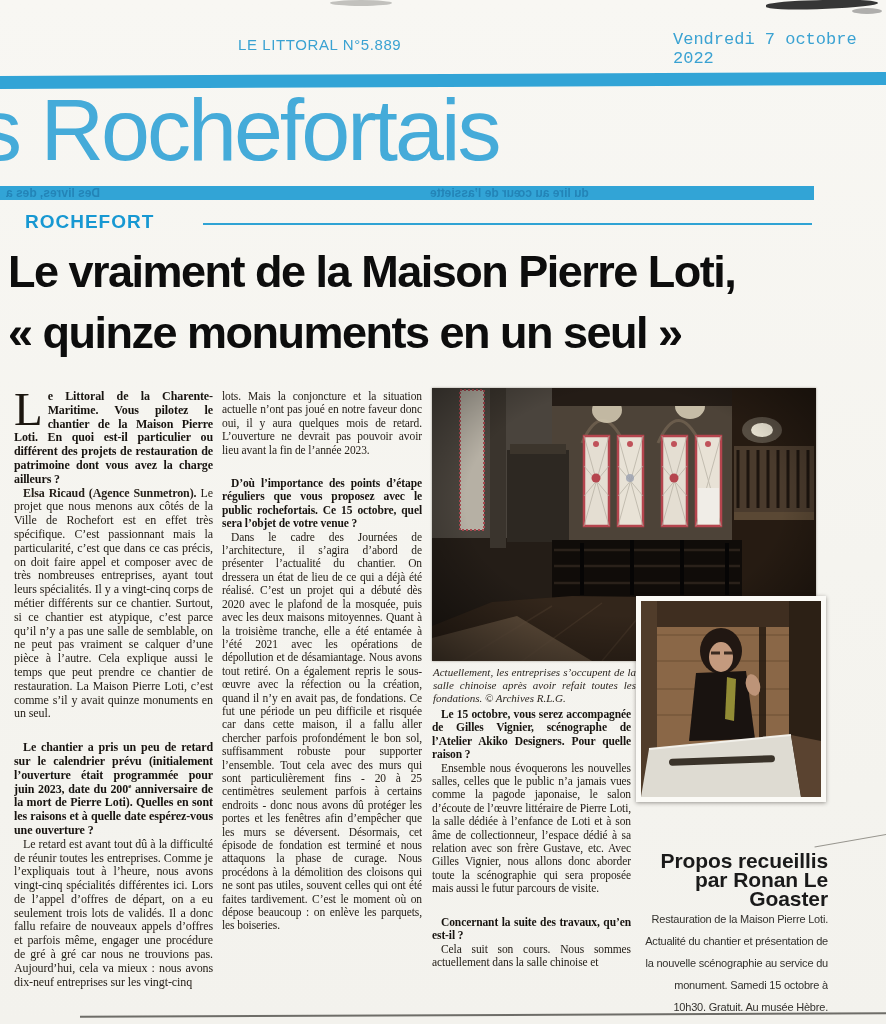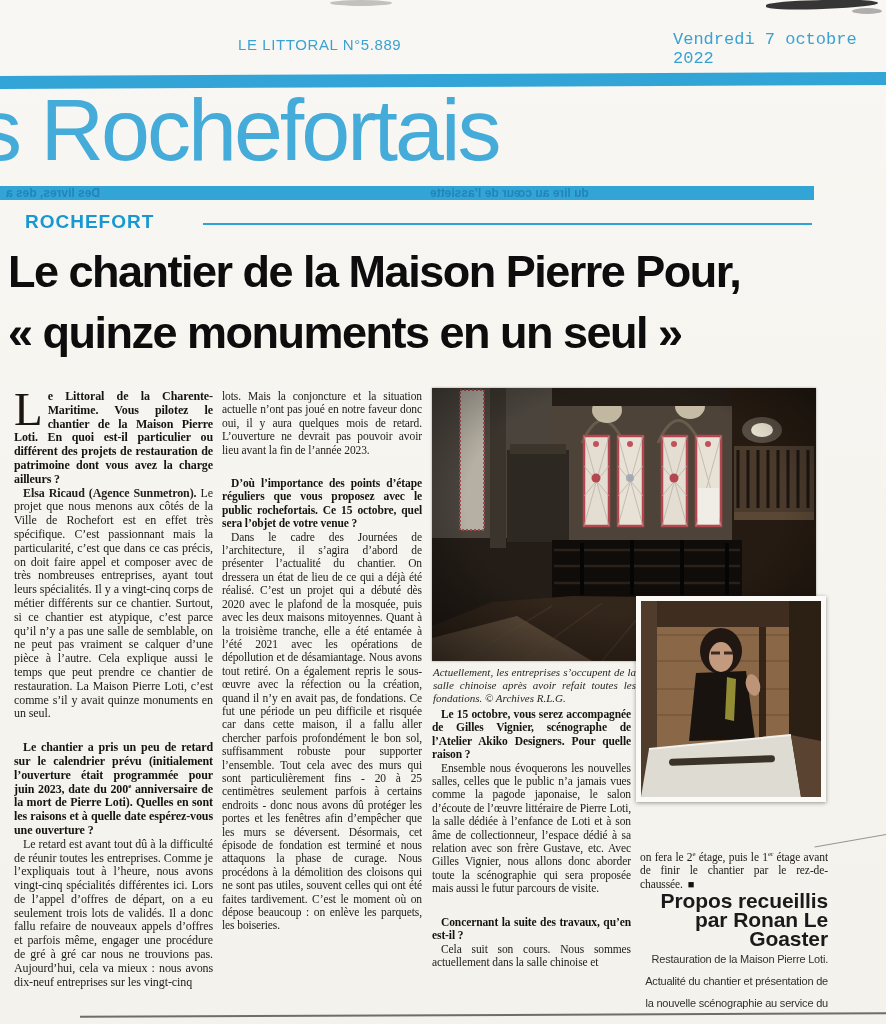--- a/index.html
+++ b/index.html
@@ -84,21 +84,21 @@
   <div class="abs bar bar1"></div>
   <div class="abs masthead">s Rochefortais</div>
   <div class="abs bar bar2">
     <span class="bleed bleed-left">Des livres, des a</span>
     <span class="bleed bleed-right">du lire au cœur de l’assiette</span>
   </div>
   <div class="abs kicker">ROCHEFORT</div>
   <div class="abs kicker-line"></div>
 
   <div class="abs headline">
-    <div>Le chantier de la Maison Pierre Pour,</div>
+    <div>Le vraiment de la Maison Pierre Loti,</div>
     <div>« quinze monuments en un seul »</div>
   </div>
 
   <div class="col col1">
     <p class="q"><span class="dropcap">L</span><span>e Littoral de la Charente-Maritime. Vous pilotez le chantier de la Maison Pierre Loti. En quoi est-il particulier ou différent des projets de restauration de patrimoine dont vous avez la charge ailleurs ?</span></p>
     <p class="ind"><b>Elsa Ricaud (Agence Sunmetron).</b><span> Le projet que nous menons aux côtés de la Ville de Rochefort est en effet très spécifique. C’est passionnant mais la particularité, c’est que dans ce cas précis, on doit faire appel et composer avec de très nombreuses entreprises, ayant tout leurs spécialités. Il y a vingt-cinq corps de métier différents sur ce chantier. Surtout, si ce chantier est atypique, c’est parce qu’il n’y a pas une salle de semblable, on ne peut pas vraiment se calquer d’une pièce à l’autre. Cela explique aussi le temps que peut prendre ce chantier de restauration. La Maison Pierre Loti, c’est comme s’il y avait quinze monuments en un seul.</span></p>
     <p class="q sp ind"><span>Le chantier a pris un peu de retard sur le calendrier prévu (initialement l’ouverture était programmée pour juin 2023, date du 200</span><sup>e</sup><span> anniversaire de la mort de Pierre Loti). Quelles en sont les raisons et à quelle date espérez-vous une ouverture ?</span></p>
     <p class="ind">Le retard est avant tout dû à la difficulté de réunir toutes les entreprises. Comme je l’expliquais tout à l’heure, nous avons vingt-cinq spécialités différentes ici. Lors de l’appel d’offres de départ, on a eu seulement trois lots de validés. Il a donc fallu refaire de nouveaux appels d’offres et parfois même, engager une procédure de gré à gré car nous ne trouvions pas. Aujourd’hui, cela va mieux : nous avons dix-neuf entreprises sur les vingt-cinq</p>
   </div>
 
@@ -197,21 +197,20 @@
       <ellipse cx="112" cy="84" rx="7" ry="11" fill="#bd9478" transform="rotate(-15 112 84)"></ellipse>
       <polygon points="8,148 150,134 160,196 0,196" fill="#dedbd2"></polygon>
       <path d="M8 148 L150 134" stroke="#f2f0ea" stroke-width="2"></path>
       <rect x="28" y="156" width="106" height="7" rx="3.5" fill="#3a332a" transform="rotate(-2 80 160)"></rect>
       <polygon points="150,134 180,140 180,196 160,196" fill="#5a4330"></polygon>
     </svg>
   </div>
 
 
   <div class="col col4">
-    <p><span>on fera le 2</span><sup>e</sup><span> étage, puis le 1</span><sup>er</sup><span> étage avant de finir le chantier par le rez-de-chaussée.</span><span class="endmark">■</span></p>
     <p class="byline">
       <span>Propos recueillis</span><br>
       <span>par Ronan Le Goaster</span>
     </p>
     <p class="info">Restauration de la Maison Pierre Loti. Actualité du chantier et présentation de la nouvelle scénographie au service du monument. Samedi 15 octobre à 10h30. Gratuit. Au musée Hèbre.</p>
   </div>
 
   <div class="abs bottom-rule"></div>
   <div class="abs crease"></div>
 

